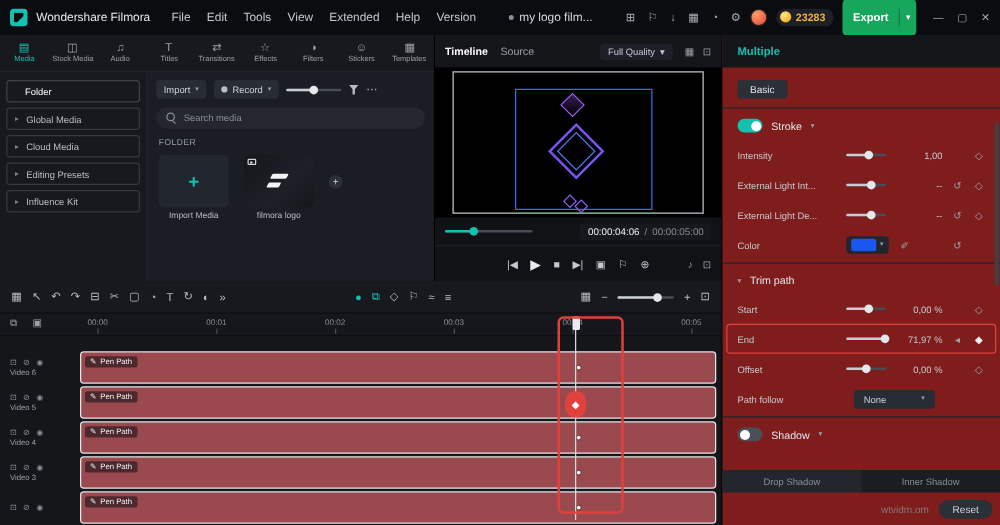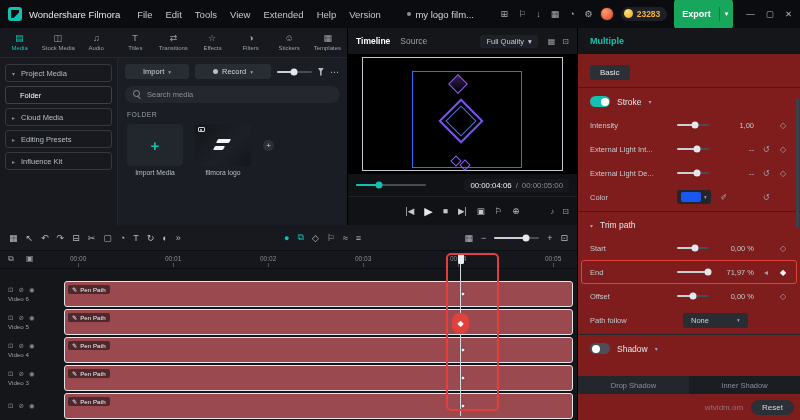--- a/index.html
+++ b/index.html
@@ -45,21 +45,21 @@
   .left-body{flex:1;display:flex;min-height:0;}
   
   .sidebar{width:118px;background:#17191e;border-right:1px solid #24272e;padding:6px 5px;display:flex;flex-direction:column;gap:4px;}
   .side-item{display:flex;align-items:center;gap:4px;height:18px;border:1px solid #34383f;border-radius:3px;padding:0 6px;font-size:7.5px;color:#b9bec5;cursor:pointer;}
   .side-item .chev{font-size:6px;color:#7f858d;width:5px;}
   .side-item.active{color:#fff;border-color:#3d424a;padding-left:14px;}
 
   
   .media-panel{flex:1;background:#1a1d23;display:flex;flex-direction:column;min-width:0;}
   .mp-toolbar{display:flex;align-items:center;gap:6px;padding:6px 7px 4px 7px;}
-  .mp-btn{display:flex;align-items:center;gap:4px;background:#282c33;border-radius:3px;padding:3px 18px;font-size:7.5px;color:#cfd3d9;cursor:pointer;}
+  .mp-btn{display:flex;align-items:center;gap:4px;background:#282c33;border-radius:3px;padding:3px 6px;font-size:7.5px;color:#cfd3d9;cursor:pointer;}
   .mp-btn .mic{width:5px;height:5px;border-radius:50%;background:#b9bec5;}
   .mp-btn .ar{font-size:5.5px;color:#9aa0a8;}
   .slider{position:relative;height:2px;background:#474c55;border-radius:1px;}
   .slider::before{content:"";position:absolute;left:0;top:0;height:100%;width:var(--pct,50%);background:#c9ced5;border-radius:1px;}
   .slider::after{content:"";position:absolute;left:var(--pct,50%);top:50%;transform:translate(-50%,-50%);width:7px;height:7px;border-radius:50%;background:#e4e7eb;}
   .slider.teal::before{background:#12c1af;}
   .slider.teal::after{background:#12c1af;}
   .mp-slider{width:44px;}
   .funnel{width:8px;height:8px;background:#b6bbc2;clip-path:polygon(0 0,100% 0,62% 48%,62% 100%,38% 100%,38% 48%);}
   .mp-more{font-size:9px;color:#b6bbc2;letter-spacing:1px;}
@@ -257,26 +257,26 @@
                 <span class="ml">Stickers</span>
               </div>
             <div class="mtab">
                 <span class="mi">▦</span>
                 <span class="ml">Templates</span>
               </div>
           </div>
 
           <div class="left-body">
             <div class="sidebar">
-              <div class="side-item">
-                  <span class="chev">▾</span>
-                  <span>Project Media</span>
-                </div>
               <div class="side-item active">
                   <span>Folder</span>
+                </div>
+              <div class="side-item">
+                  <span class="chev">▸</span>
+                  <span>Global Media</span>
                 </div>
               <div class="side-item">
                   <span class="chev">▸</span>
                   <span>Cloud Media</span>
                 </div>
               <div class="side-item">
                   <span class="chev">▸</span>
                   <span>Editing Presets</span>
                 </div>
               <div class="side-item">

